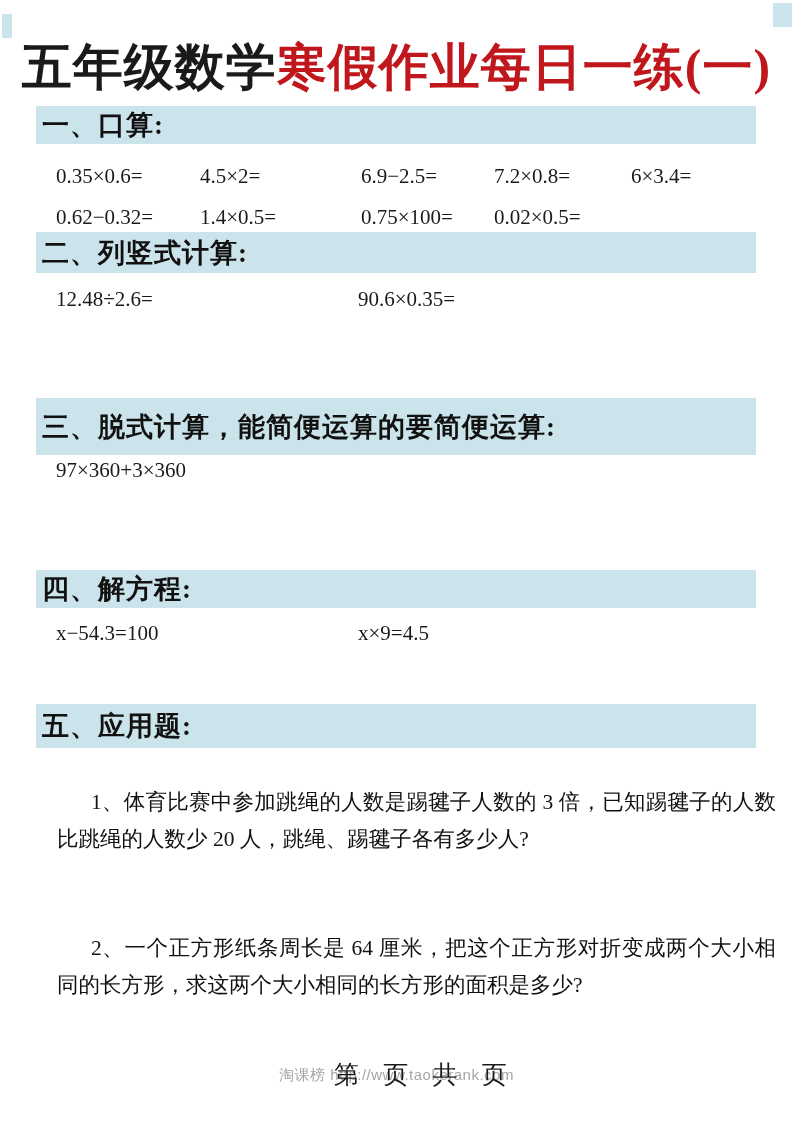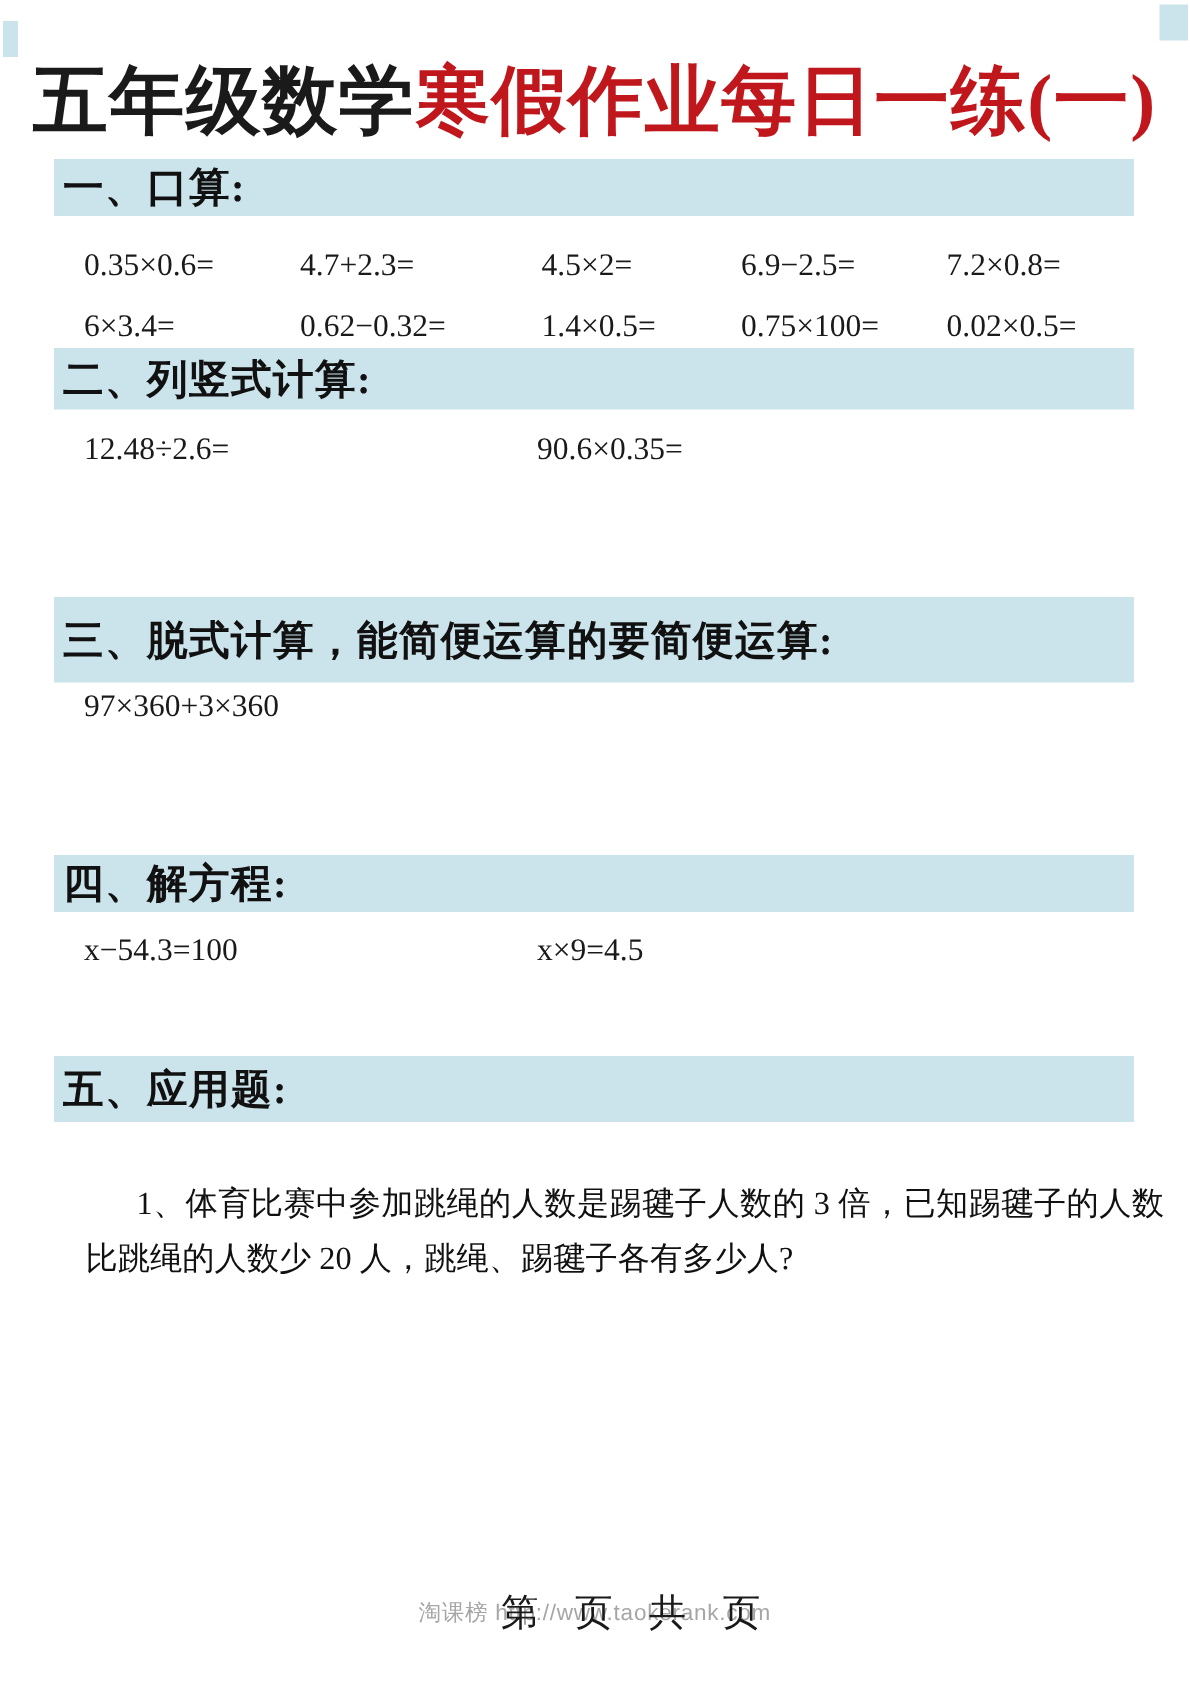--- a/index.html
+++ b/index.html
@@ -86,21 +86,20 @@
   <div class="doc-title">
     <span class="t-black">五年级数学</span>
       <span class="t-red">寒假作业每日一练(一)</span>
   </div>
 
   <div class="sec-bar bar1">
     <span>一、口算:</span>
   </div>
   <div class="oral-grid">
     <span>0.35×0.6=</span>
-    <span>4.7+2.3=</span>
     <span>4.5×2=</span>
     <span>6.9−2.5=</span>
     <span>7.2×0.8=</span>
     <span>6×3.4=</span>
     <span>0.62−0.32=</span>
     <span>1.4×0.5=</span>
     <span>0.75×100=</span>
     <span>0.02×0.5=</span>
   </div>
 
@@ -118,19 +117,20 @@
   <div class="sec-bar bar4">
     <span>四、解方程:</span>
   </div>
   <span class="prob p-left row-s4">x−54.3=100</span>
   <span class="prob p-right row-s4">x×9=4.5</span>
 
   <div class="sec-bar bar5">
     <span>五、应用题:</span>
   </div>
   <div class="word-problem wp1">1、体育比赛中参加跳绳的人数是踢毽子人数的 3 倍，已知踢毽子的人数比跳绳的人数少 20 人，跳绳、踢毽子各有多少人?</div>
+  <div class="word-problem wp2">2、一个正方形纸条周长是 64 厘米，把这个正方形对折变成两个大小相同的长方形，求这两个大小相同的长方形的面积是多少?</div>
 
   <div class="footer">
     <div class="watermark">淘课榜 http://www.taokerank.com</div>
     <div class="page-label">第 页 共 页</div>
   </div>
 
 </div>
 
 </body></html>

